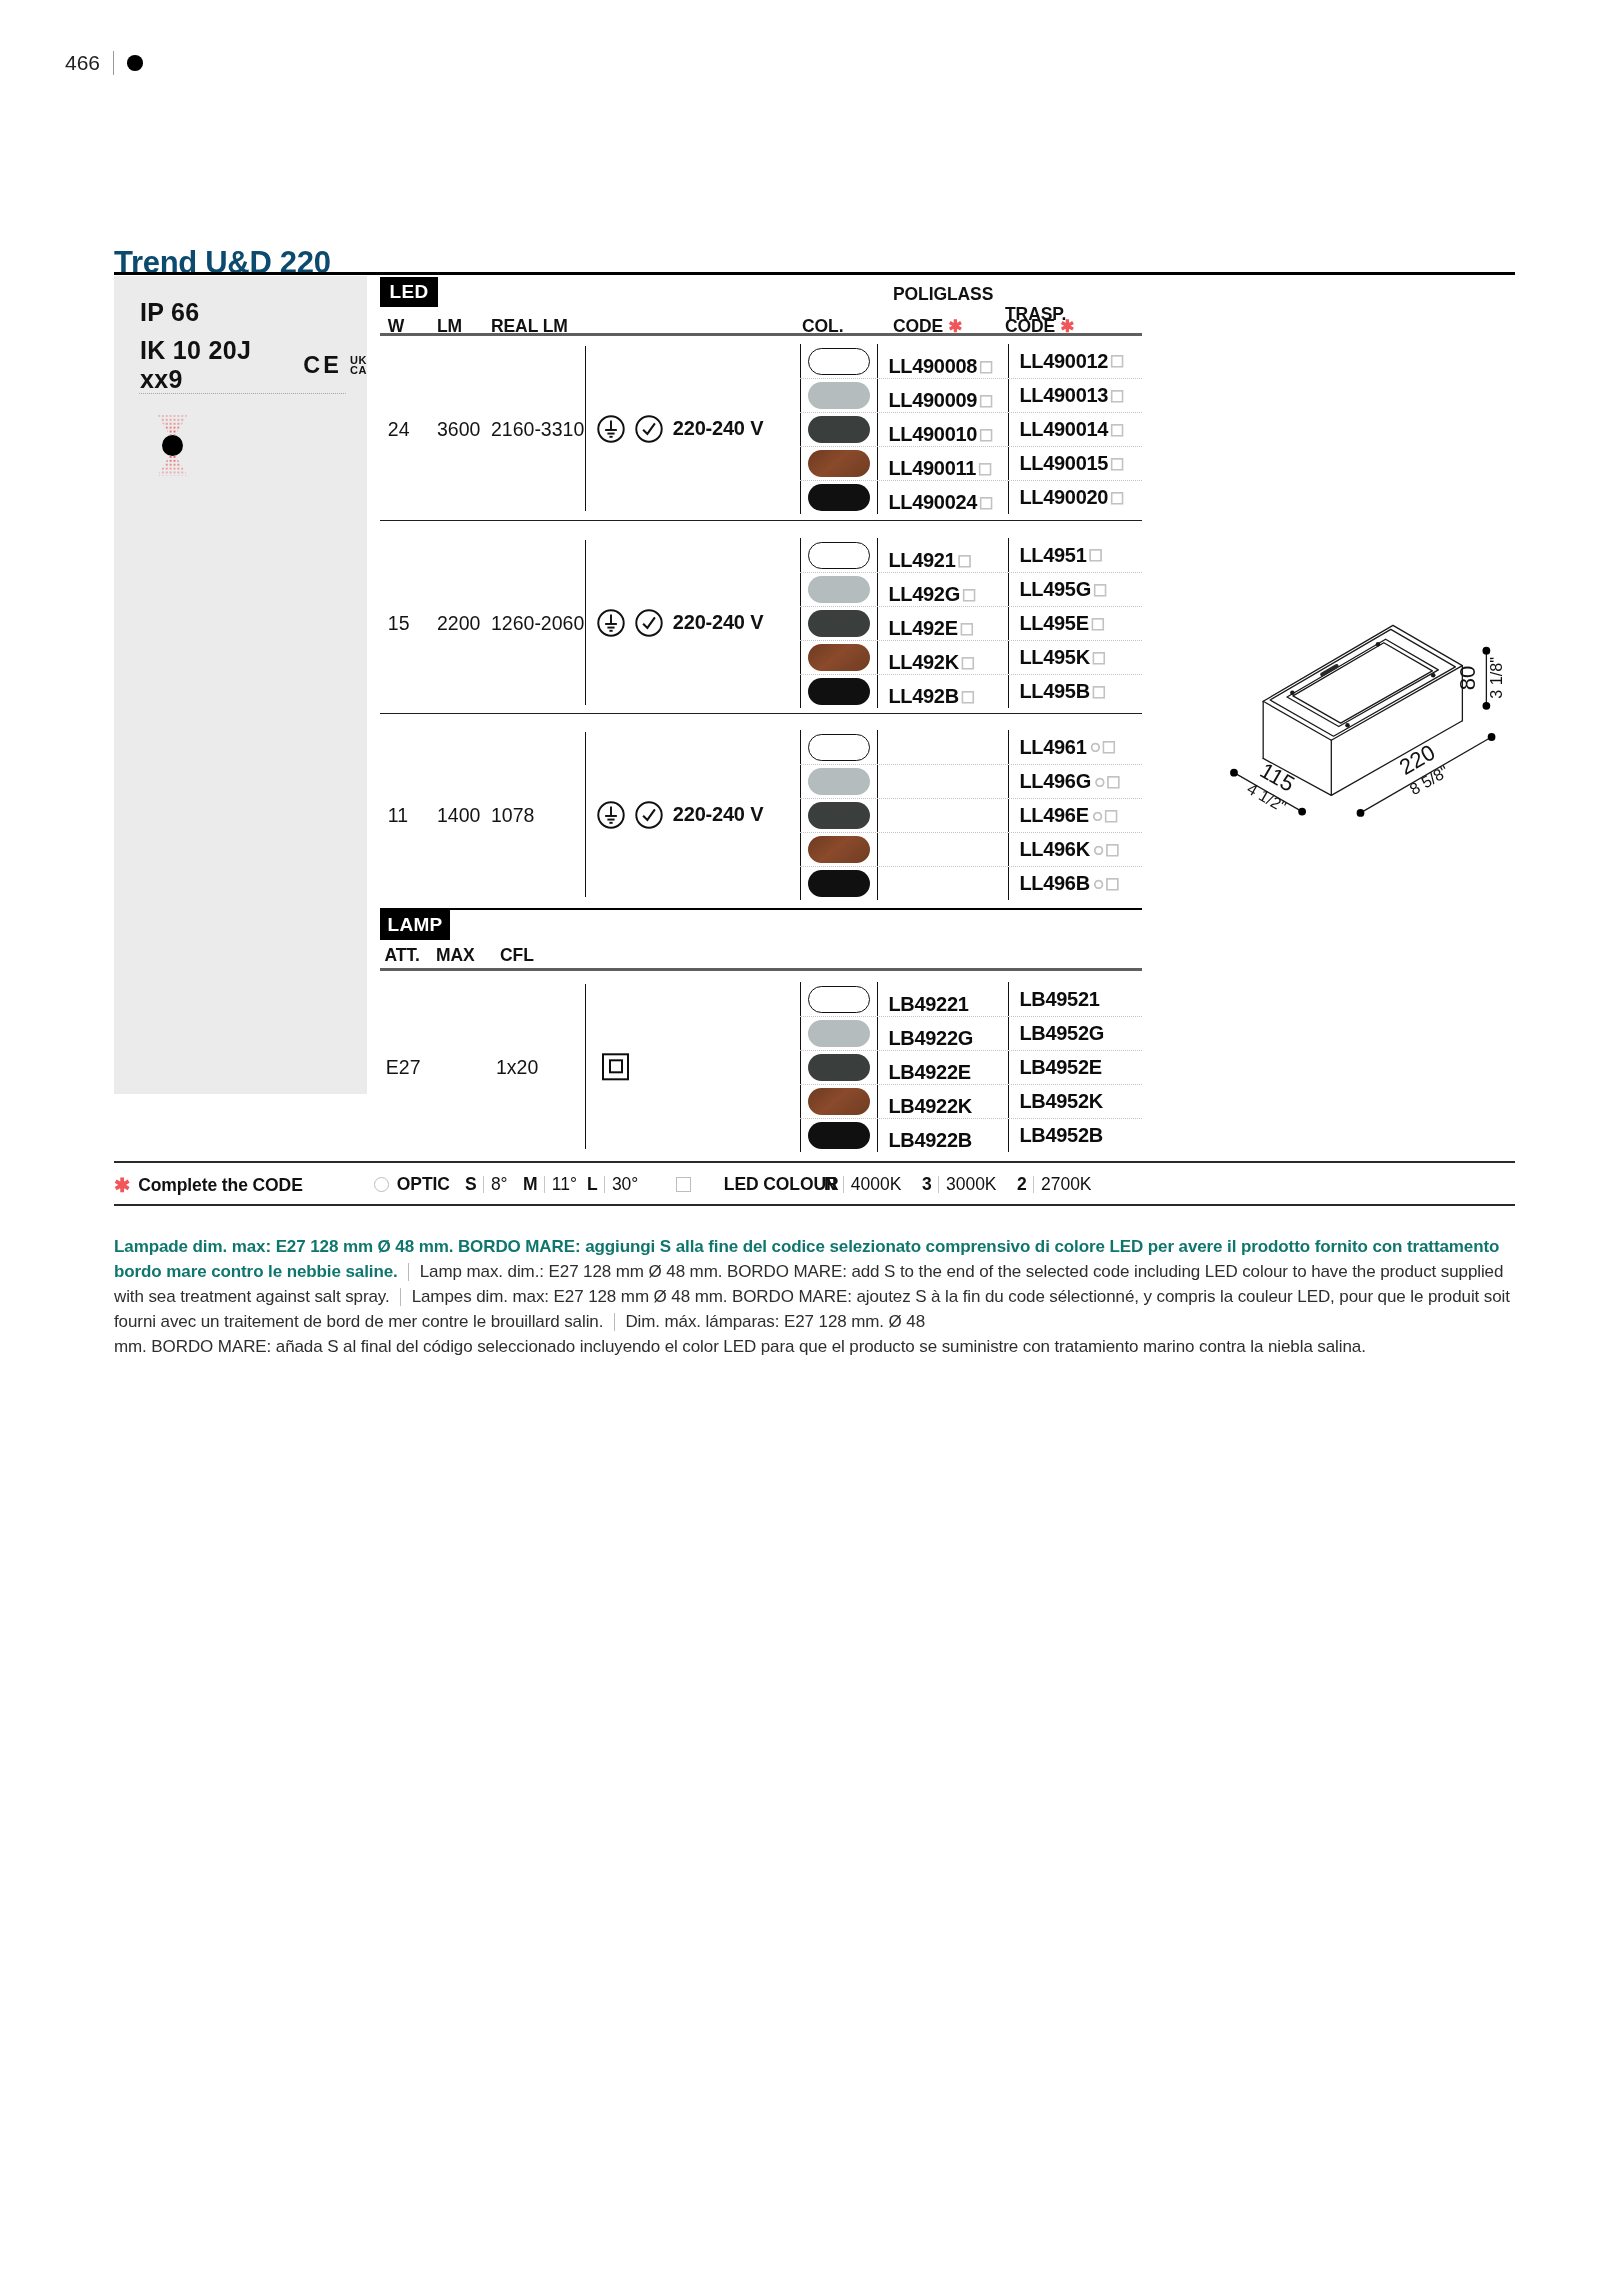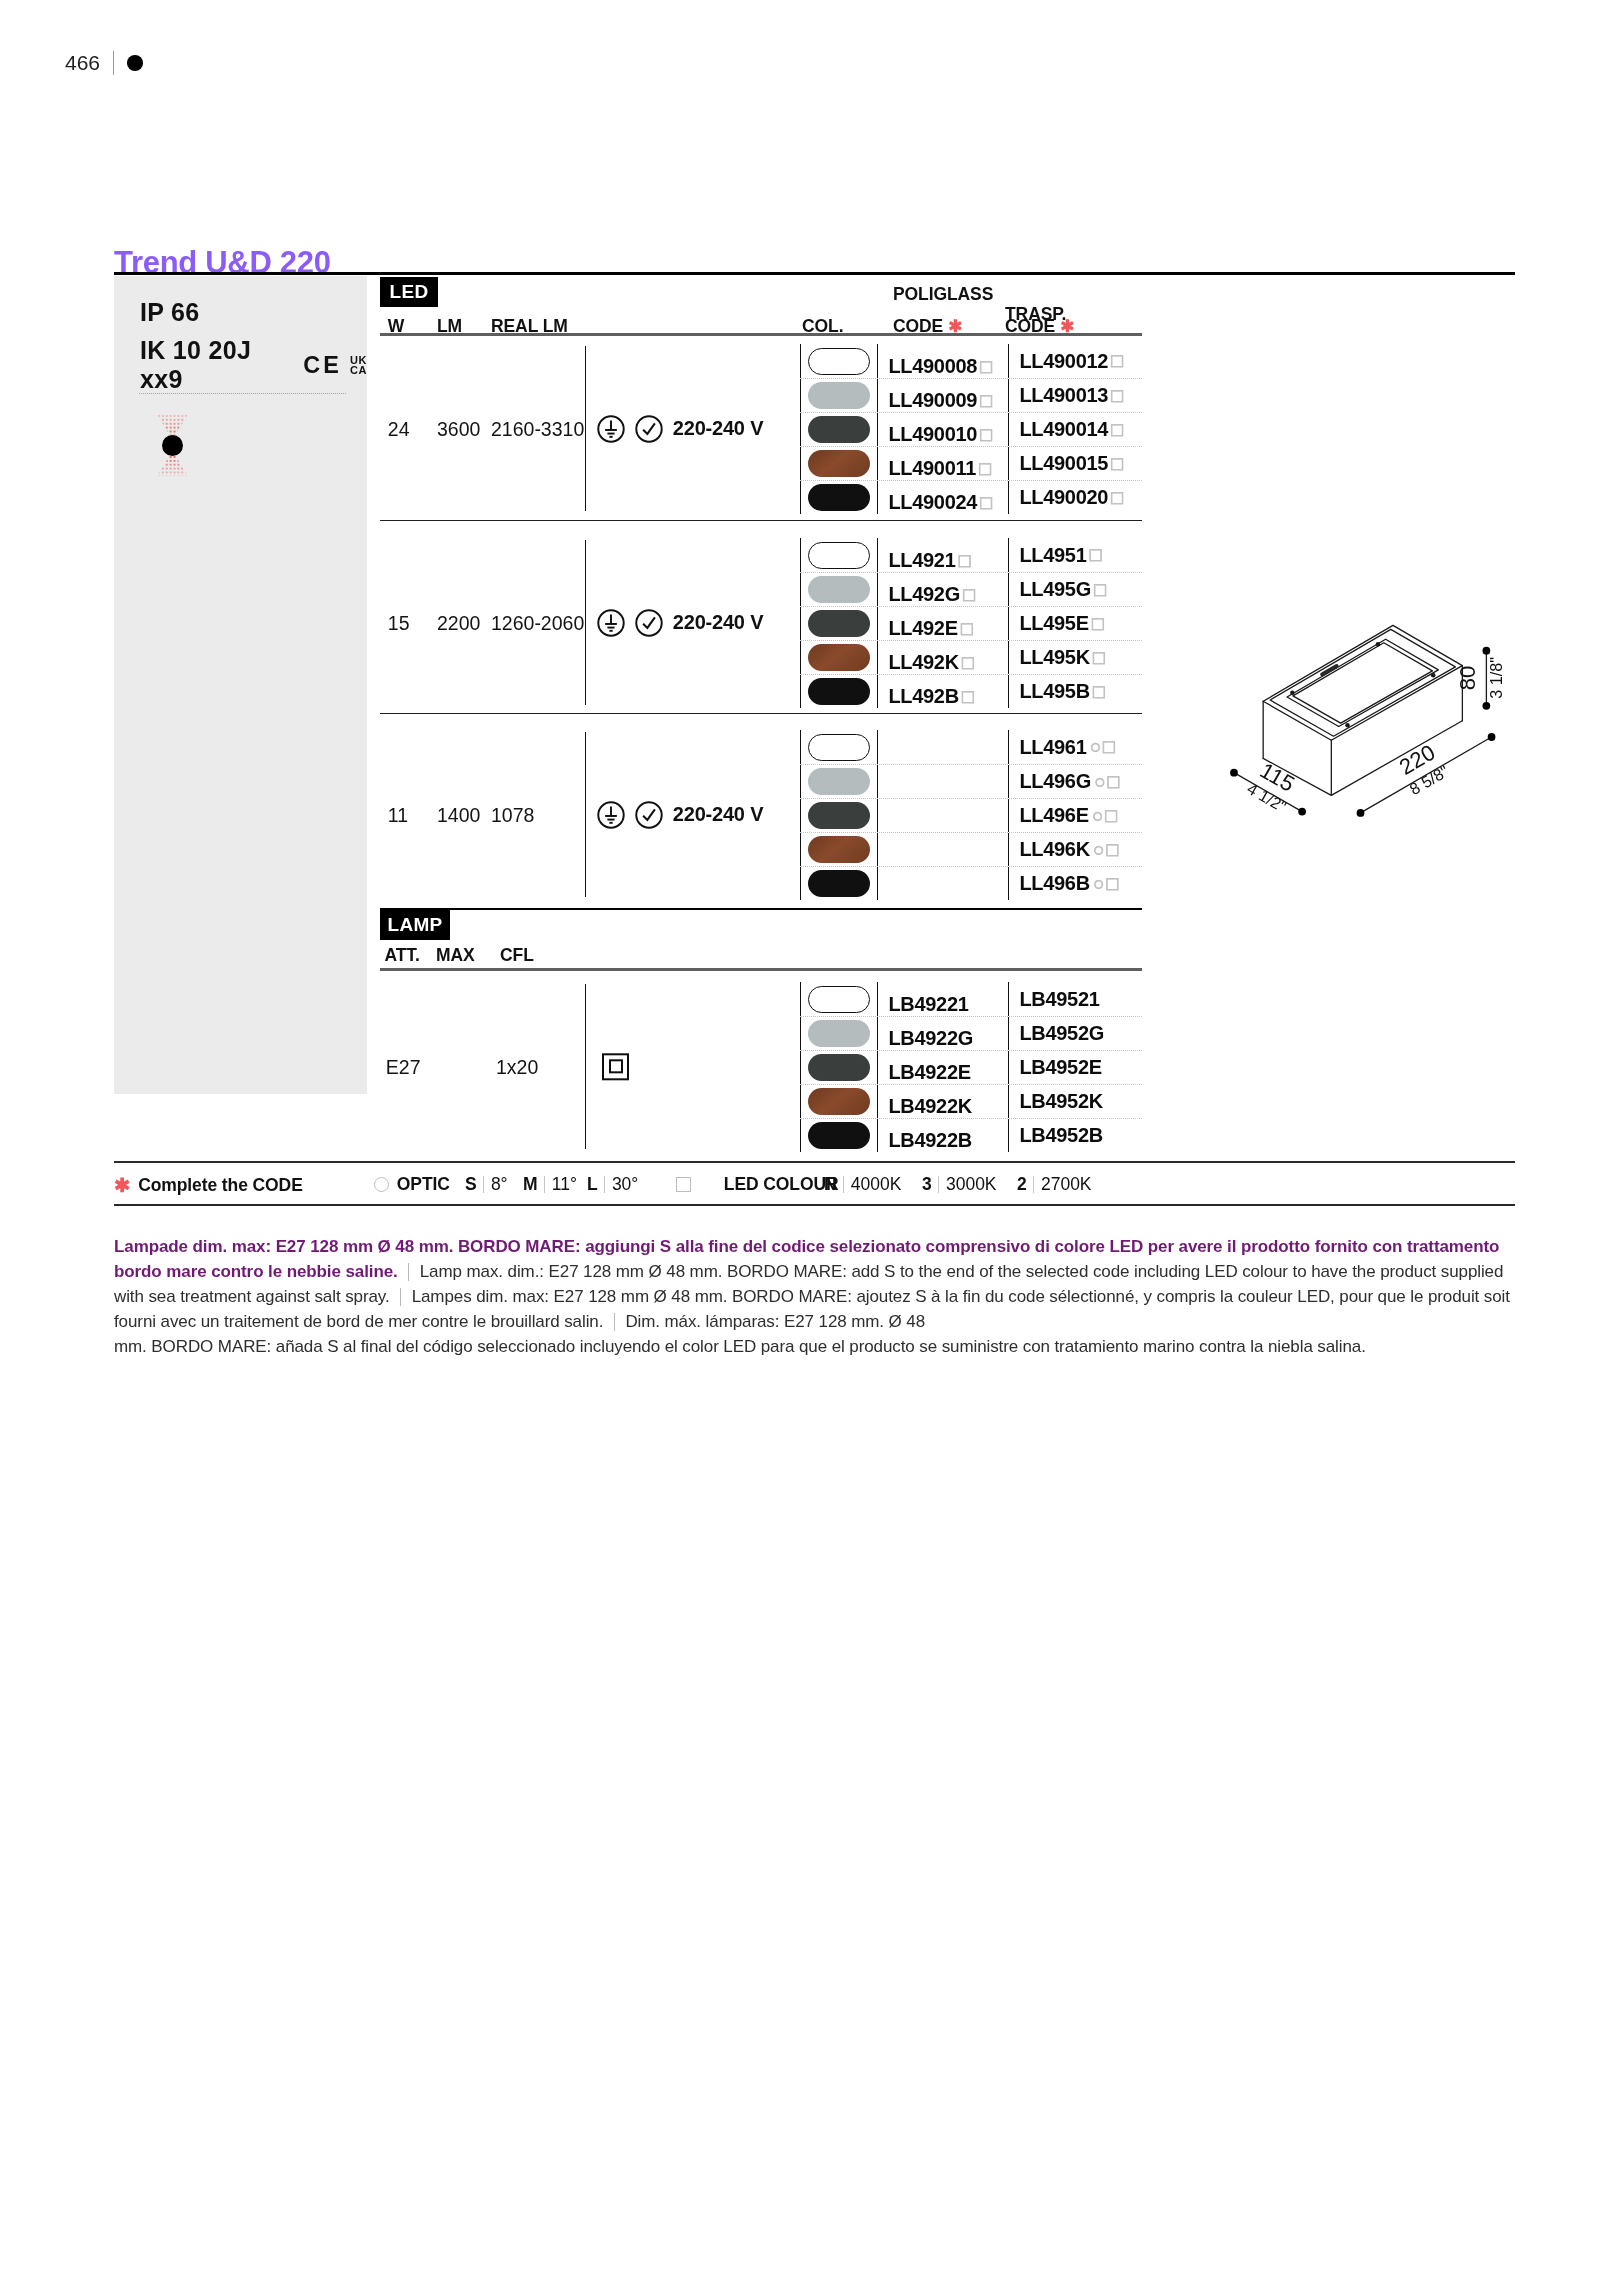--- a/index.html
+++ b/index.html
@@ -6,21 +6,21 @@
   .page{position:relative;width:1623px;height:2295px;background:#ffffff;
         font-family:"Liberation Sans",sans-serif;color:#111;overflow:hidden;}
 
   
   .page-head{position:absolute;left:65px;top:51px;display:flex;align-items:center;gap:13px;}
   .page-num{font-size:21px;color:#222;}
   .head-bar{width:1.3px;height:23.4px;background:#9a9a9a;}
   .head-dot{width:15.6px;height:15.6px;border-radius:50%;background:#000;}
 
   
-  .title{position:absolute;left:114px;top:224px;font-size:31px;font-weight:bold;letter-spacing:-0.3px;color:#8b5cf6;}
+  .title{position:absolute;left:114px;top:224px;font-size:31px;font-weight:bold;letter-spacing:-0.3px;color:#0c4a6e;}
 
   
   .rule{position:absolute;background:#000;}
   .rule.top{left:114px;top:272px;width:1401px;height:2.6px;}
   .rule.above-legend{left:114px;top:1161px;width:1401px;height:1.9px;background:#2a2a2a;}
   .rule.below-legend{left:114px;top:1204px;width:1401px;height:1.9px;background:#2a2a2a;}
 
   
   .panel{position:absolute;left:114px;top:276px;width:253px;height:818px;background:#ebebeb;}
   .panel .ip{position:absolute;left:26px;top:22px;font-size:25px;font-weight:bold;letter-spacing:0.3px;}
@@ -84,21 +84,21 @@
   .legend{position:absolute;left:114px;top:1174px;width:1401px;height:27px;font-size:17.5px;}
   .litem{position:absolute;top:0;display:flex;align-items:center;white-space:nowrap;}
   .litem b{letter-spacing:-0.1px;}
   .lstar{color:#f0565a;font-size:19.5px;margin-right:7.8px;font-weight:bold;}
   .gcircle,.gsquare{display:inline-block;width:13px;height:13px;border:1.9px solid #bdbdbd;margin-right:7.8px;}
   .gcircle{border-radius:50%;}
   .lsep{display:inline-block;width:1.3px;height:17px;background:#c6c6c6;margin:0 6.5px;}
 
   
   .footnote{position:absolute;left:114px;top:1217px;width:1403px;font-size:17px;line-height:25px;color:#2e2e2e;letter-spacing:-0.1px;}
-  .footnote b{color:#701a75;}
+  .footnote b{color:#0f766e;}
   .fsep{display:inline-block;width:1.3px;height:18px;background:#b9b9b9;margin:0 10.4px;vertical-align:-3.9px;}
 
   
   .dim-svg{position:absolute;left:1206px;top:591px;}
   .dim-svg path,.dim-svg line,.dim-svg polygon{fill:none;stroke:#1a1a1a;stroke-width:2;stroke-linejoin:round;stroke-linecap:round;}
   .dim-svg .dimline{stroke-width:2;}
   .dim-svg text{fill:#111;font-family:"Liberation Sans",sans-serif;}
   .dim-svg .mm{font-size:34px;}
   .dim-svg .inch{font-size:25px;}
 </style>

